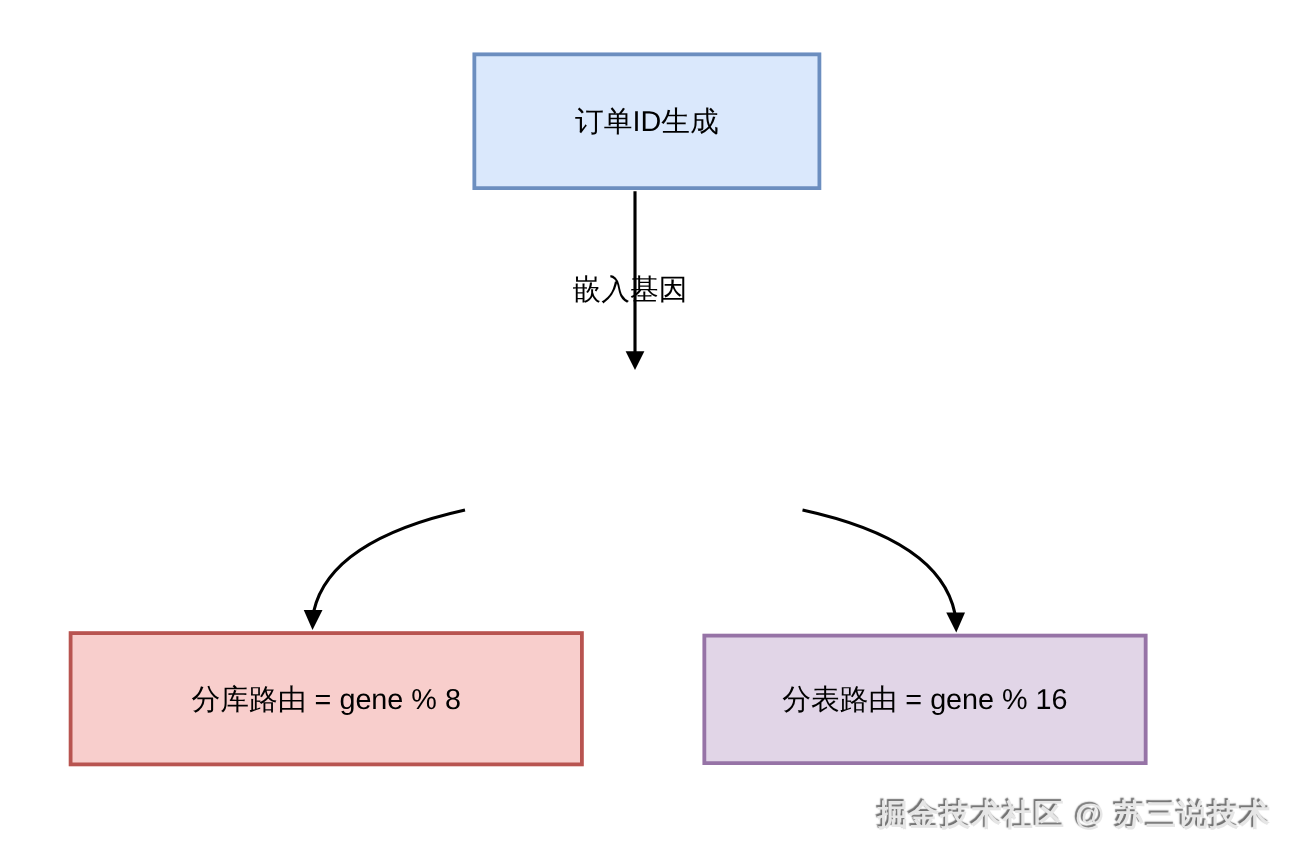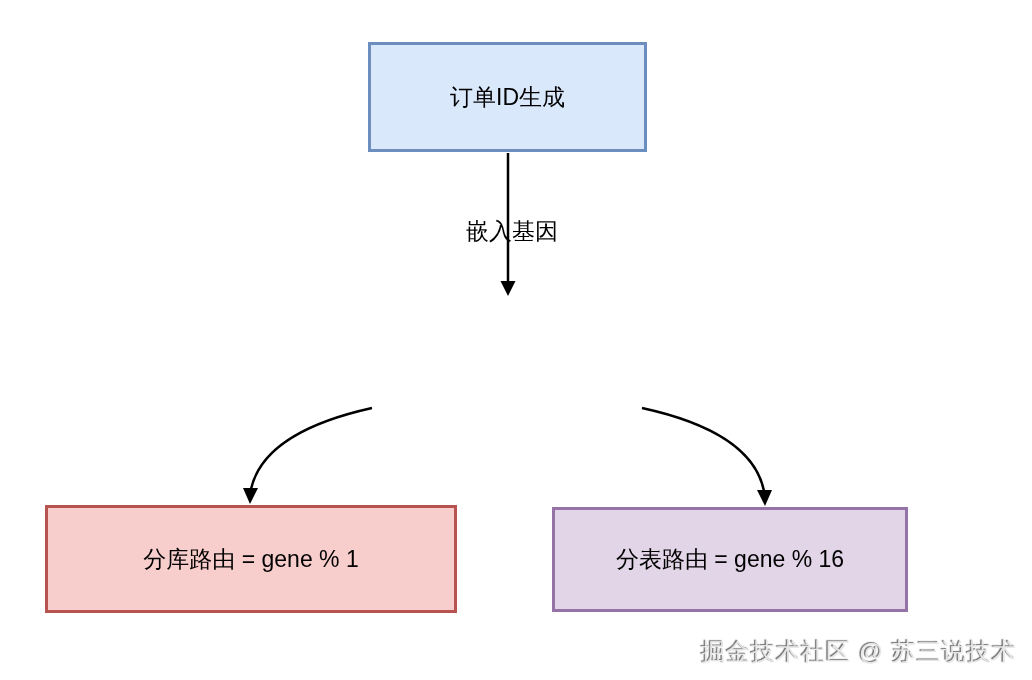--- a/index.html
+++ b/index.html
@@ -27,41 +27,42 @@
     position: absolute;
     box-sizing: border-box;
     border: 3px solid #666;
     display: flex;
     align-items: center;
     justify-content: center;
     font-size: 23px;
     color: #000000;
     text-align: center;
     white-space: nowrap;
+    margin-left: 10px;
   }
   .node-order   { left: 368px; top: 42px;  width: 279px; height: 110px; }
   .node-gene    { left: 353px; top: 297px; width: 305px; height: 108px; }
   .node-db      { left: 45px;  top: 505px; width: 412px; height: 108px; }
   .node-table   { left: 552px; top: 507px; width: 356px; height: 105px; }
   .edge-label {
     position: absolute;
     left: 458px;
     top: 216px;
     width: 100px;
-    text-align: right;
+    text-align: left;
     font-size: 23px;
     color: #000000;
     white-space: nowrap;
   }
   .watermark {
     position: absolute;
     right: 15px;
     bottom: 12px;
     font-size: 24px;
-    font-weight: normal;
+    font-weight: bold;
     letter-spacing: 1px;
     color: #e6e6e6;
     text-shadow: -1.5px -1.5px 1px #6f6f6f, 1.5px 1.5px 1px #ffffff;
     white-space: nowrap;
   }
 </style>
 </head>
 <body>
 
 <div class="canvas">
@@ -85,21 +86,21 @@
   </svg>
 
   <div class="node node-order" style="background: rgb(218, 232, 252); border-color: rgb(108, 142, 191);">
     <span>订单ID生成</span>
   </div>
 
   <div class="edge-label">嵌入基因</div>
 
 
   <div class="node node-db" style="background: rgb(248, 206, 204); border-color: rgb(184, 84, 80);">
-    <span>分库路由 = gene % 1</span>
+    <span>分库路由 = gene % 8</span>
   </div>
 
   <div class="node node-table" style="background: rgb(225, 213, 231); border-color: rgb(150, 115, 166);">
     <span>分表路由 = gene % 16</span>
   </div>
 
   <div class="watermark">掘金技术社区 @ 苏三说技术</div>
 
 </div>
 

